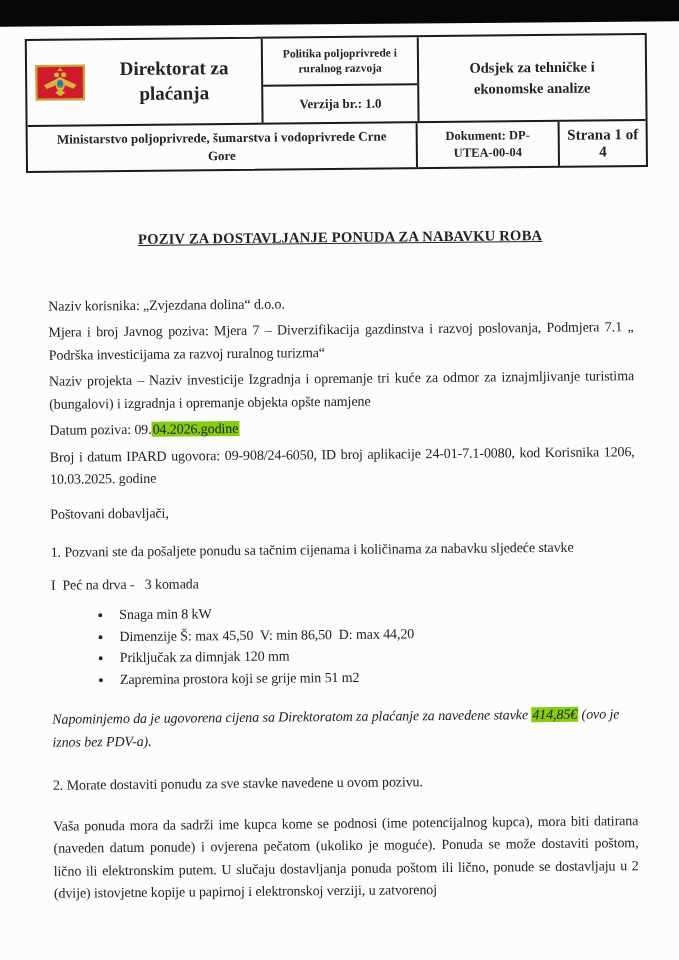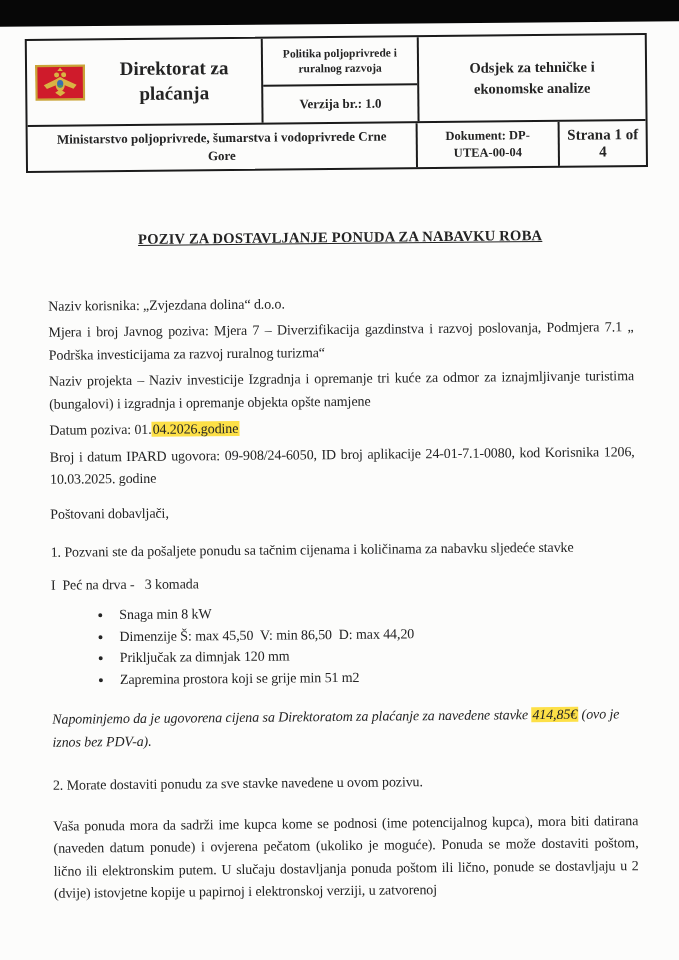--- a/index.html
+++ b/index.html
@@ -63,21 +63,21 @@
   }
   .title {
     font-size:14.6px; font-weight:700;
     text-decoration:underline;
     text-align:center;
     margin-top:60px; letter-spacing:0.2px;
   }
   p.f { margin-top:4px; }
   p.naziv { margin-top:44px; }
   .just { text-align:justify; }
-  .hl { background:#fde047; padding:0 1px; }
+  .hl { background:#84cc16; padding:0 1px; }
   p.salut { margin-top:12px; }
   p.point1 { margin-top:16px; white-space:nowrap; }
   p.heading { margin-top:10px; white-space:pre-wrap; }
   ul.specs { margin-top:8px; list-style:disc outside; padding-left:62px; }
   ul.specs li { padding-left:6px; line-height:21.5px; white-space:pre-wrap; }
   p.note { margin-top:18px; font-style:italic; }
   p.point2 { margin-top:21px; }
   p.closing { margin-top:18px; text-align:justify; }
 </style>
 </head>
@@ -119,21 +119,21 @@
       <div class="hcell c-page">Strana 1 of 4</div>
     </div>
   </div>
 
   <div class="content">
     <h1 class="title">POZIV ZA DOSTAVLJANJE PONUDA ZA NABAVKU ROBA</h1>
 
     <p class="f naziv">Naziv korisnika: „Zvjezdana dolina“ d.o.o.</p>
     <p class="f just">Mjera i broj Javnog poziva: Mjera 7 – Diverzifikacija gazdinstva i razvoj poslovanja, Podmjera 7.1 „ Podrška investicijama za razvoj ruralnog turizma“</p>
     <p class="f just">Naziv projekta – Naziv investicije Izgradnja i opremanje tri kuće za odmor za iznajmljivanje turistima (bungalovi) i izgradnja i opremanje objekta opšte namjene</p>
-    <p class="f"><span>Datum poziva: 01.</span><span class="hl">04.2026.godine</span></p>
+    <p class="f"><span>Datum poziva: 09.</span><span class="hl">04.2026.godine</span></p>
     <p class="f just">Broj i datum IPARD ugovora: 09-908/24-6050, ID broj aplikacije 24-01-7.1-0080, kod Korisnika 1206, 10.03.2025. godine</p>
 
     <p class="salut">Poštovani dobavljači,</p>
     <p class="point1">1. Pozvani ste da pošaljete ponudu sa tačnim cijenama i količinama za nabavku sljedeće stavke</p>
     <p class="heading">I  Peć na drva -   3 komada</p>
 
     <ul class="specs">
       <li>Snaga min 8 kW</li>
       <li>Dimenzije Š: max 45,50  V: min 86,50  D: max 44,20</li>
       <li>Priključak za dimnjak 120 mm</li>

